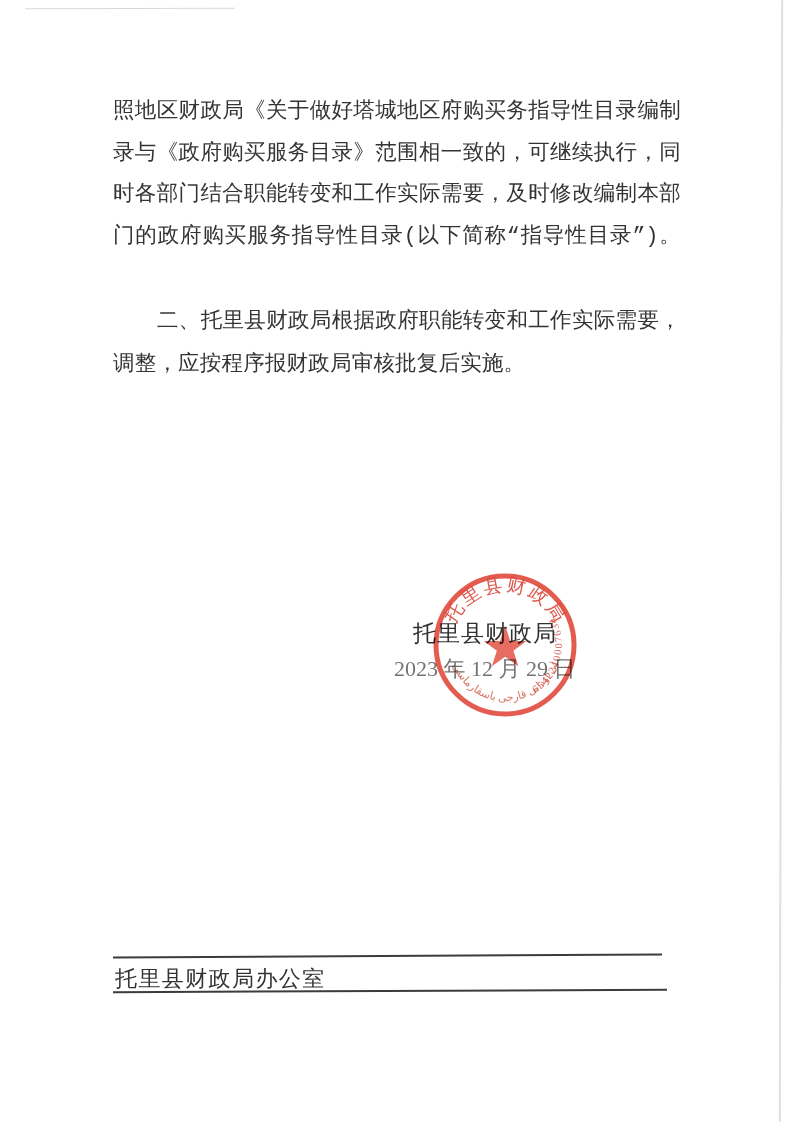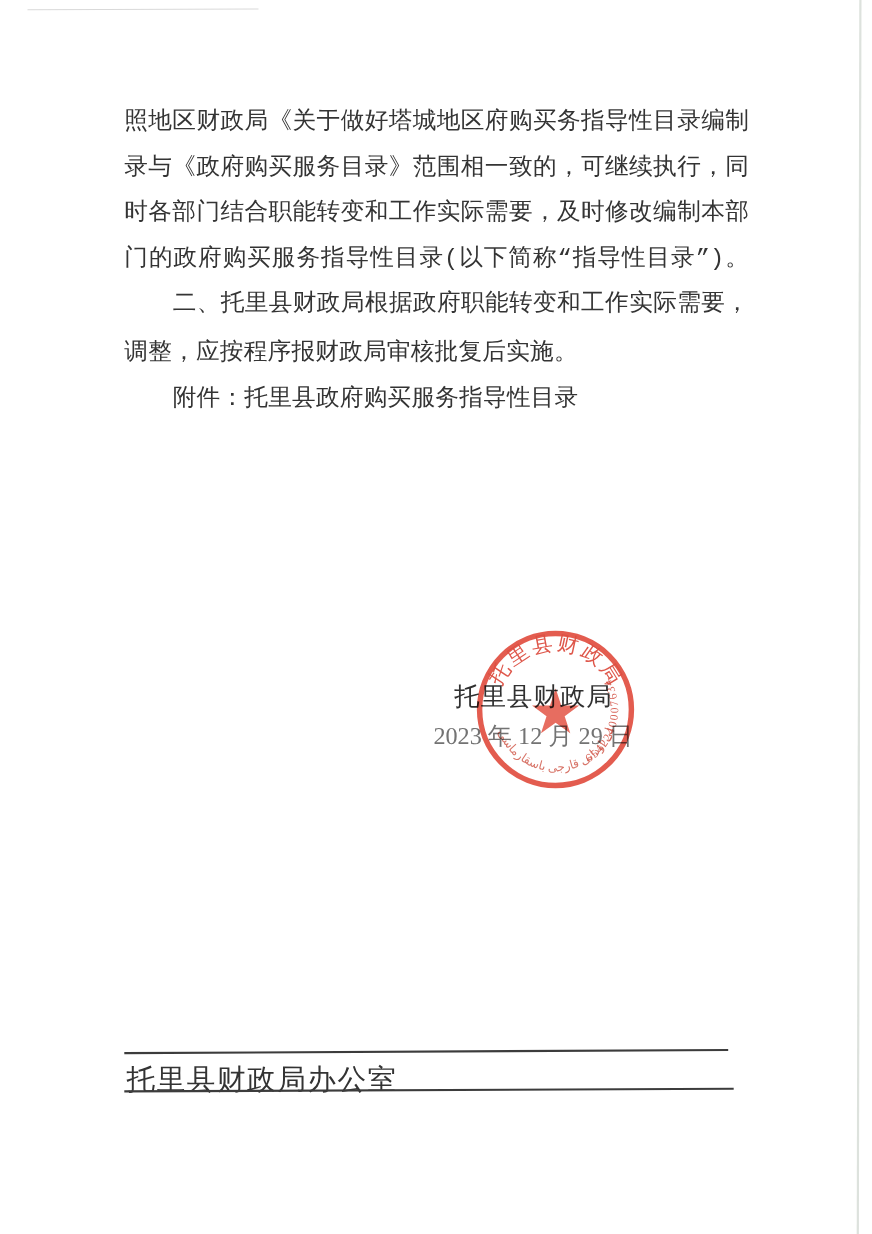--- a/index.html
+++ b/index.html
@@ -15,53 +15,52 @@
   .artifact-v{position:absolute;left:780px;top:0;width:2px;height:1122px;background:#dde2dd;transform:rotate(0.12deg);}
 
   
   .textblock{
     position:absolute;left:113px;top:91px;width:568px;
     font-size:21.5px;line-height:41.6px;color:#343434;
     letter-spacing:0.2px;
   }
   .line{white-space:nowrap;}
   .line.just{white-space:normal;text-align:justify;text-align-last:justify;font-family:Liberation Mono, monospace;}
-  .line.indent{padding-left:44px;}
+  .line.indent{padding-left:44px;margin-top:44px;}
   .line.just.indent{padding-left:44px;}
 
   
   .sig-name{position:absolute;left:413px;top:618px;font-size:23px;letter-spacing:1px;color:#303030;white-space:nowrap;}
   .sig-date{position:absolute;left:394px;top:654px;font-size:22px;color:#737373;white-space:nowrap;}
 
   
   .seal{position:absolute;left:424px;top:566px;width:162px;height:162px;mix-blend-mode:multiply;opacity:.9;}
   .seal text{font-family:"Liberation Serif","DejaVu Serif",serif;}
 
   
   .rule-top{position:absolute;left:113px;top:955px;width:549px;height:2px;background:#3c3c3c;transform:rotate(-0.3deg);}
   .rule-bottom{position:absolute;left:113px;top:990px;width:554px;height:2px;background:#3c3c3c;transform:rotate(-0.25deg);}
-  .footer-left{position:absolute;left:115px;top:964px;font-size:26px;letter-spacing:1.4px;color:#333;white-space:nowrap;text-align:center;}
+  .footer-left{position:absolute;left:115px;top:964px;font-size:22px;letter-spacing:1.4px;color:#333;white-space:nowrap;text-align:center;}
   .footer-right{position:absolute;left:418px;top:962px;font-size:21px;letter-spacing:0.5px;color:#333;white-space:nowrap;}
 </style>
 </head>
 <body>
 
 <div class="page">
 
   <div class="artifact-h"></div>
   <div class="artifact-v"></div>
 
   <main class="textblock">
     <div class="line just">照地区财政局《关于做好塔城地区府购买务指导性目录编制</div>
     <div class="line just">录与《政府购买服务目录》范围相一致的，可继续执行，同</div>
     <div class="line just">时各部门结合职能转变和工作实际需要，及时修改编制本部</div>
     <div class="line just">门的政府购买服务指导性目录(以下简称“指导性目录”)。</div>
     <div class="line just indent">二、托里县财政局根据政府职能转变和工作实际需要，</div>
     <div class="line">调整，应按程序报财政局审核批复后实施。</div>
-    <div class="line indent">附件：托里县政府购买服务指导性目录</div>
   </main>
 
   <div class="sig-name">托里县财政局</div>
   <div class="sig-date">2023 年 12 月 29 日</div>
 
   <svg class="seal" viewBox="0 0 162 162" xmlns="http://www.w3.org/2000/svg">
     <defs>
       <path id="arcTop" d="M 30.3 60.5 A 54 54 0 0 1 131.7 60.5"></path>
       <path id="arcRight" d="M 111.2 127.3 A 57 57 0 0 0 117.6 35.3"></path>
       <path id="arcBottom" d="M 27.4 95.4 A 56 56 0 0 0 134.6 95.4"></path>

